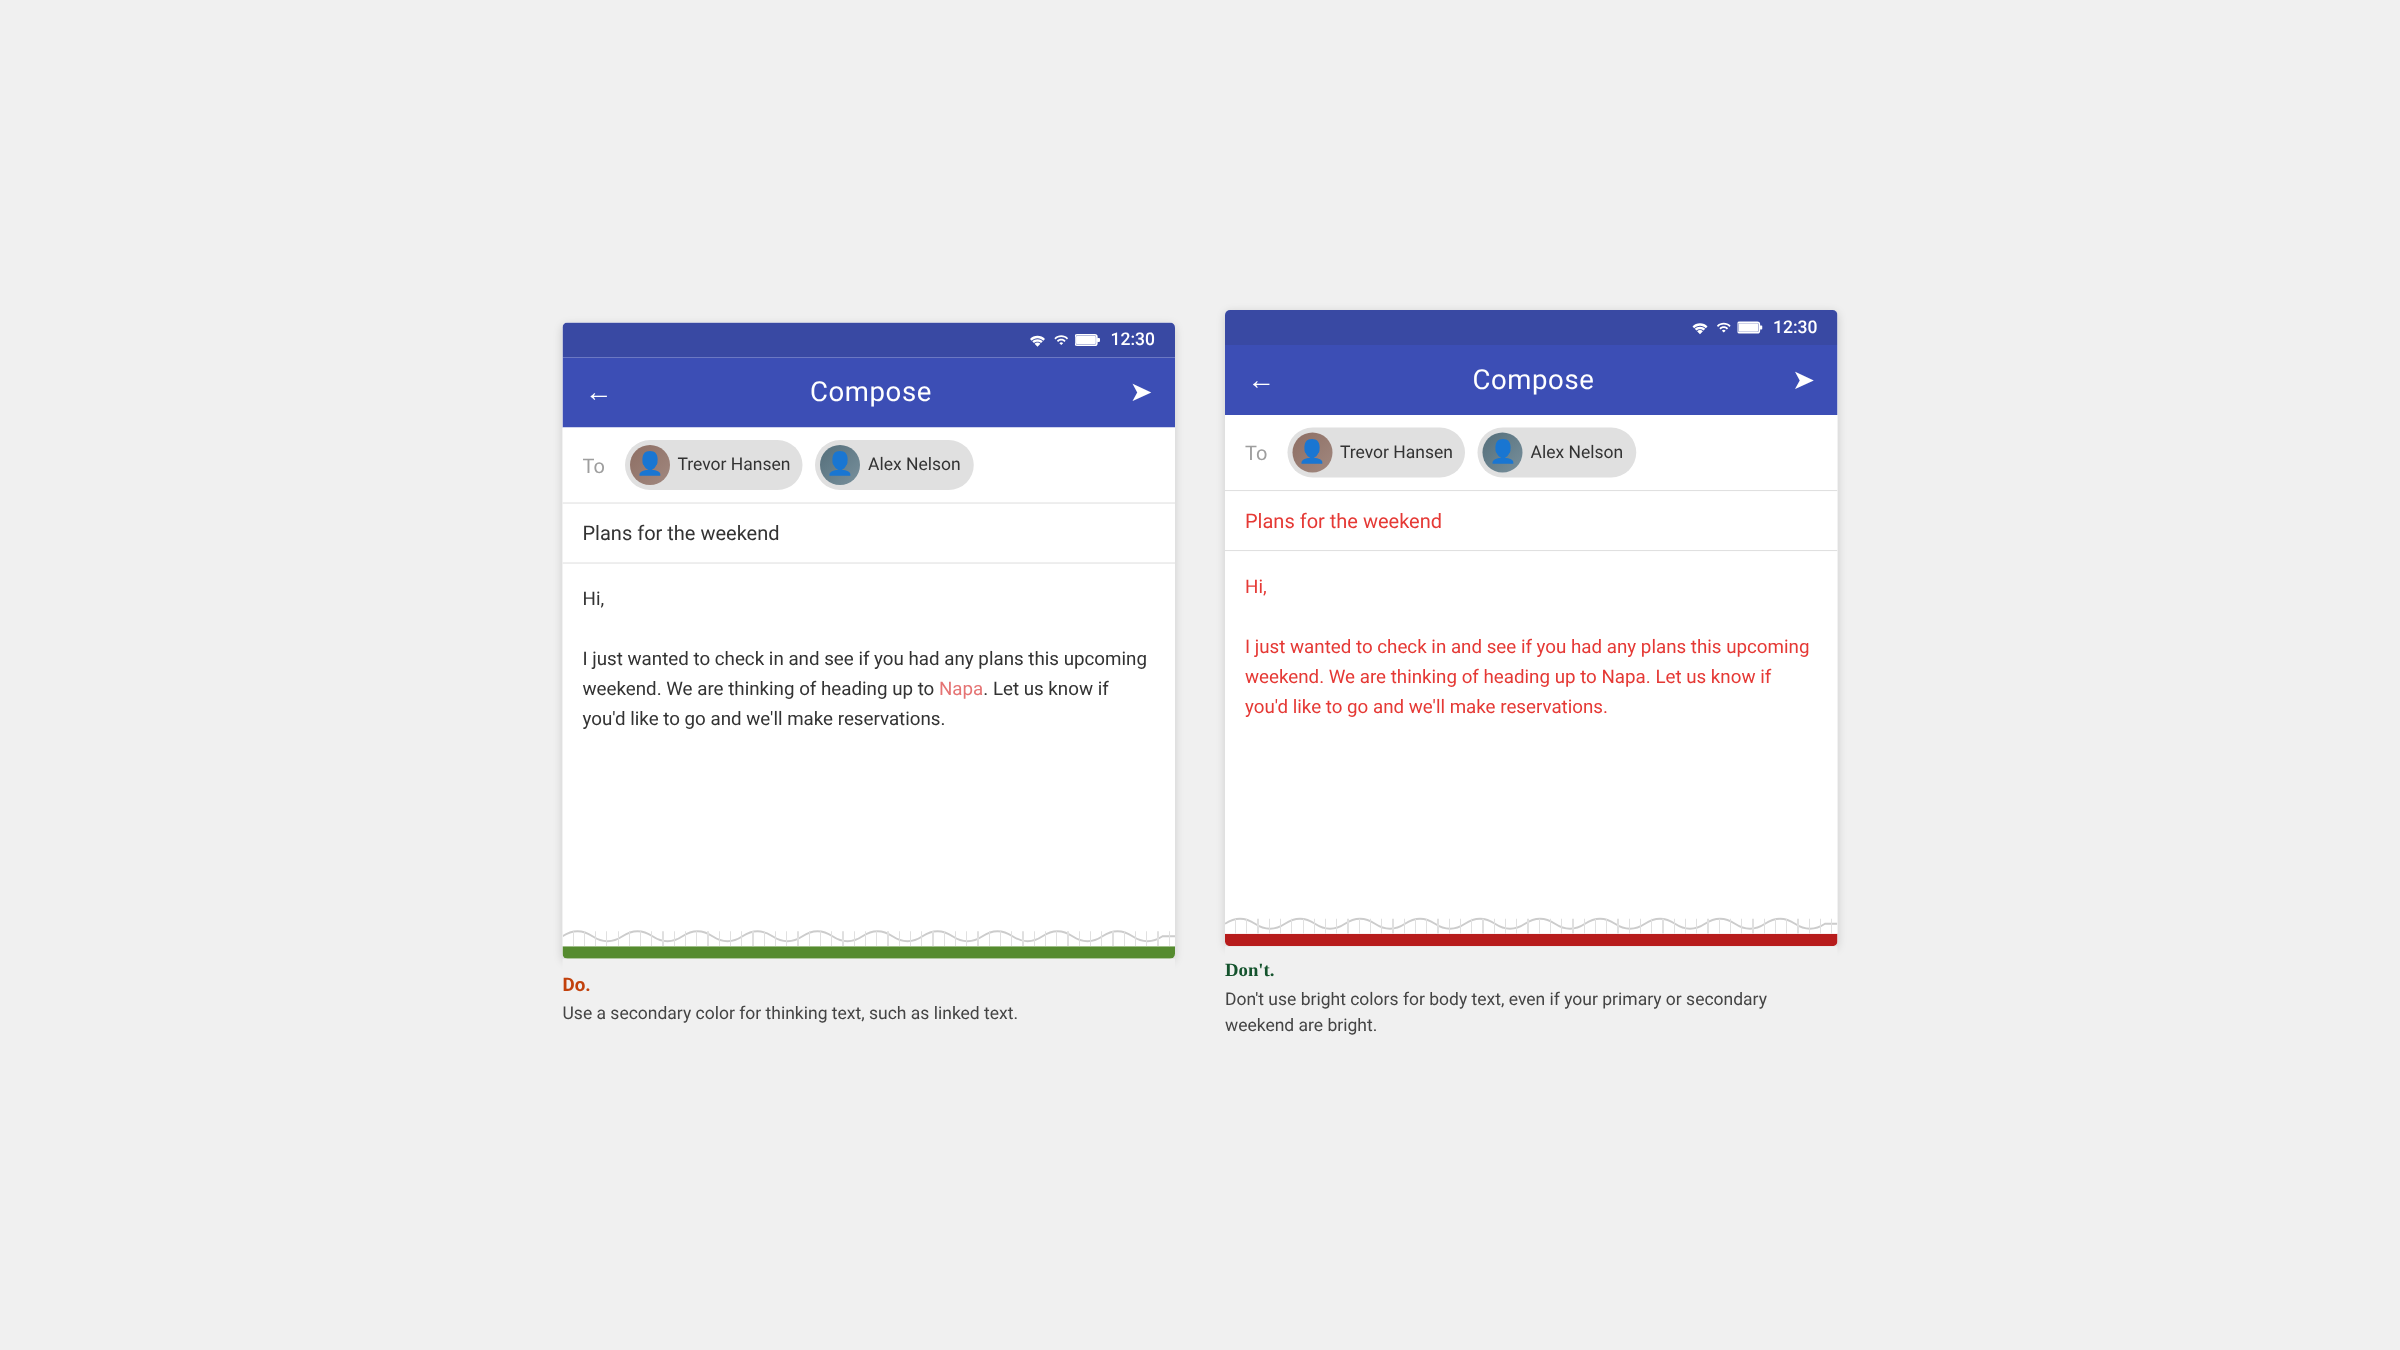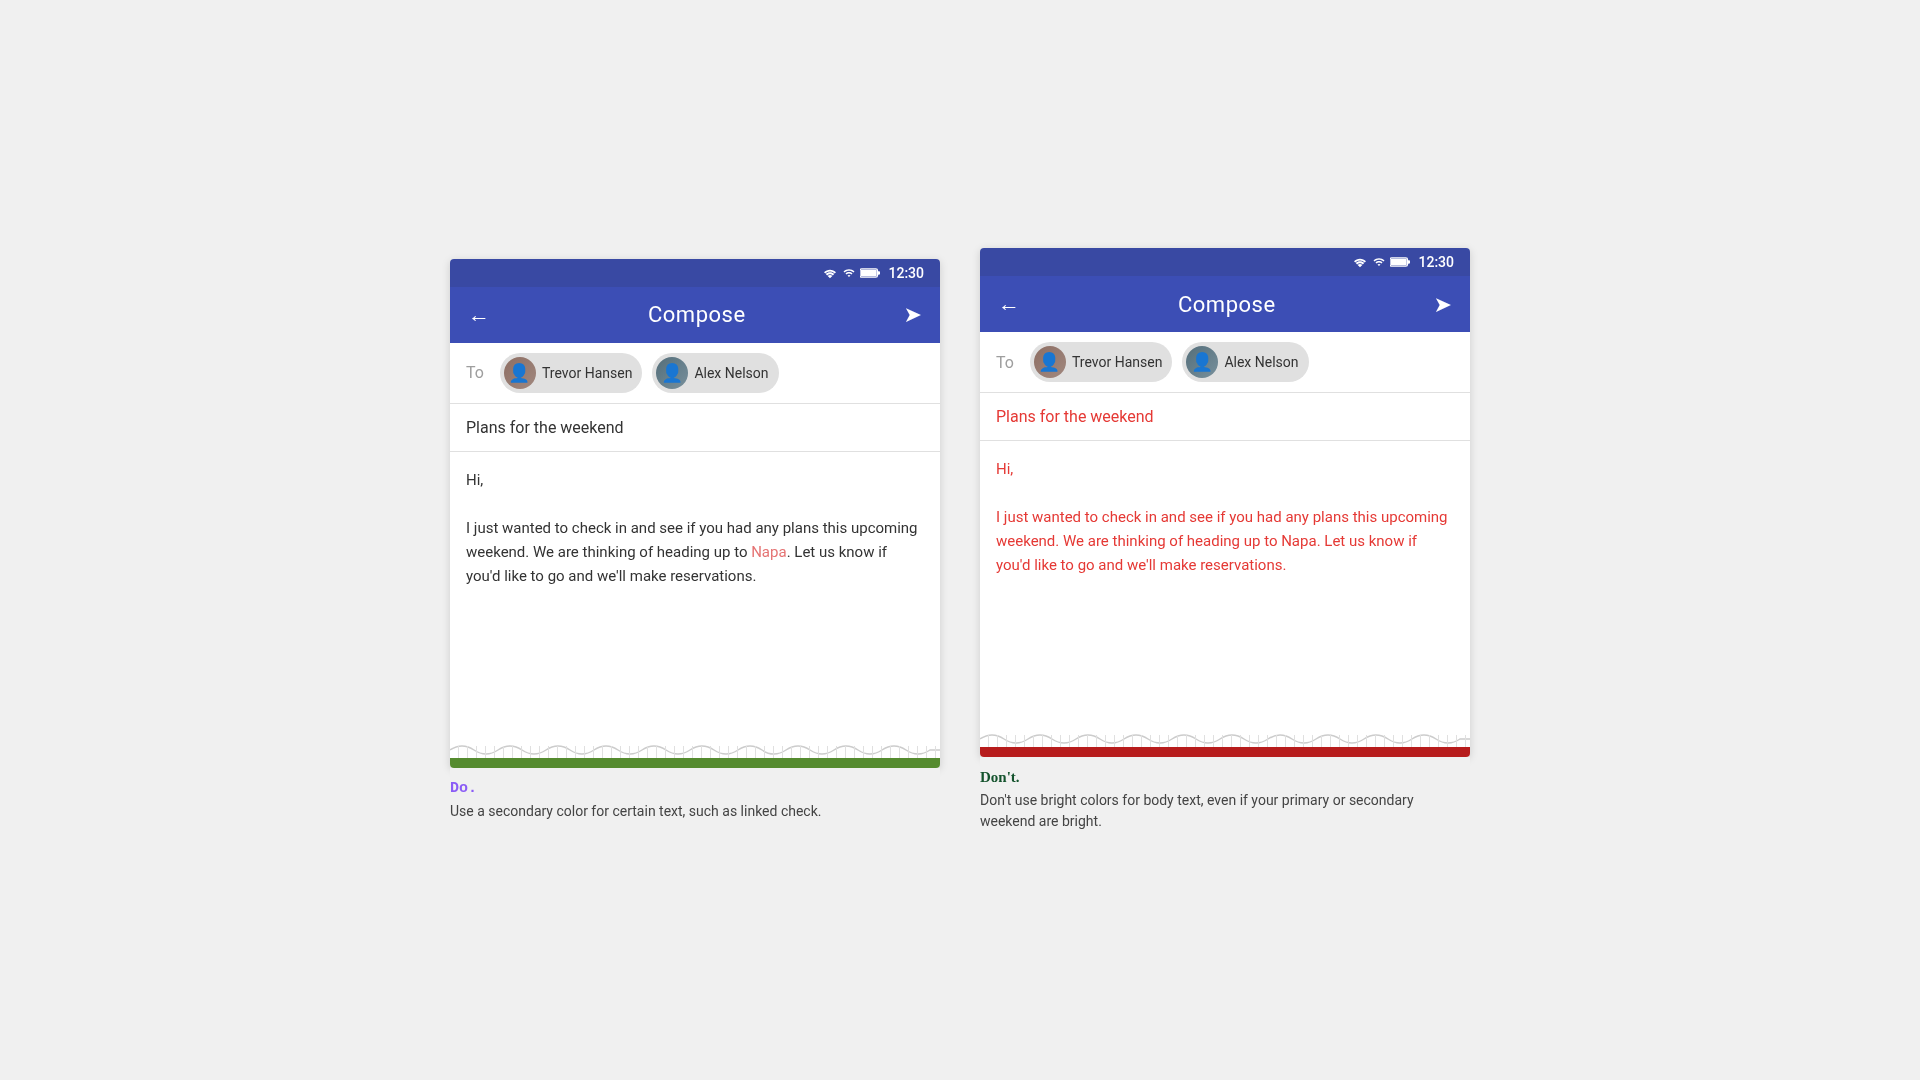--- a/index.html
+++ b/index.html
@@ -196,22 +196,21 @@
     .caption {
       padding: 12px 0 0 0;
       background: #f0f0f0;
     }
     .caption-label {
       font-size: 15px;
       font-weight: 700;
       margin-bottom: 4px;
     }
     .caption-label.do {
-      color: #8b5cf6;
-      font-family: Liberation Mono, monospace;
+      color: #c2410c;
     }
     .caption-label.dont {
       color: #14532d;
       font-family: Liberation Serif, serif;
     }
     .caption-desc {
       font-size: 14px;
       color: #444;
       line-height: 1.5;
     }
@@ -272,21 +271,21 @@
       <svg width="100%" height="16" viewBox="0 0 490 16" preserveAspectRatio="none">
         <path d="M0,8 Q12,0 24,8 Q36,16 48,8 Q60,0 72,8 Q84,16 96,8 Q108,0 120,8 Q132,16 144,8 Q156,0 168,8 Q180,16 192,8 Q204,0 216,8 Q228,16 240,8 Q252,0 264,8 Q276,16 288,8 Q300,0 312,8 Q324,16 336,8 Q348,0 360,8 Q372,16 384,8 Q396,0 408,8 Q420,16 432,8 Q444,0 456,8 Q468,16 480,8 L490,8" stroke="#ccc" stroke-width="1.5" fill="none"></path>
       </svg>
     </div>
 
     <div class="bottom-bar green"></div>
   </div>
 
   <div class="caption" style="width:490px;">
     <div class="caption-label do">Do.</div>
-    <div class="caption-desc">Use a secondary color for certain text, such as linked check.</div>
+    <div class="caption-desc">Use a secondary color for thinking text, such as linked text.</div>
   </div>
 </div>
 
 <div style="display:flex;flex-direction:column;align-items:flex-start;">
   <div class="phone-card">
 
     <div class="status-bar">
       <div class="status-icons">
         <svg width="16" height="12" viewBox="0 0 24 18" fill="white">
           <path d="M12 4C8.5 4 5.3 5.4 3 7.8L5 9.8C6.8 7.9 9.3 6.8 12 6.8s5.2 1.1 7 3l2-2C18.7 5.4 15.5 4 12 4zm0 4c-2.5 0-4.7 1-6.3 2.6l2 2C8.9 11.6 10.4 11 12 11s3.1.6 4.3 1.6l2-2C16.7 9 14.5 8 12 8zm0 4c-1.4 0-2.6.5-3.5 1.4L12 17l3.5-3.6C14.6 12.5 13.4 12 12 12z"></path>

